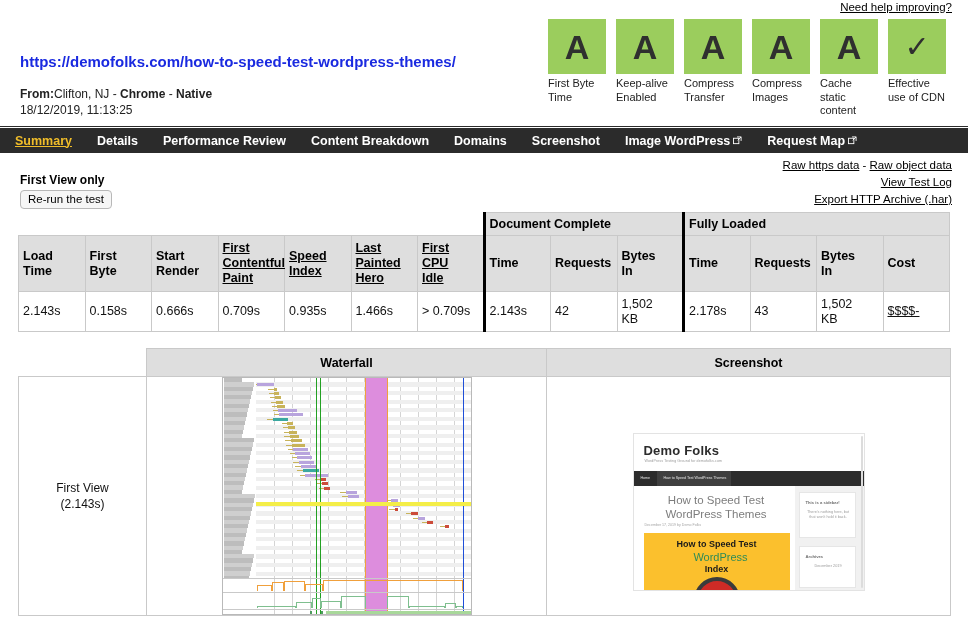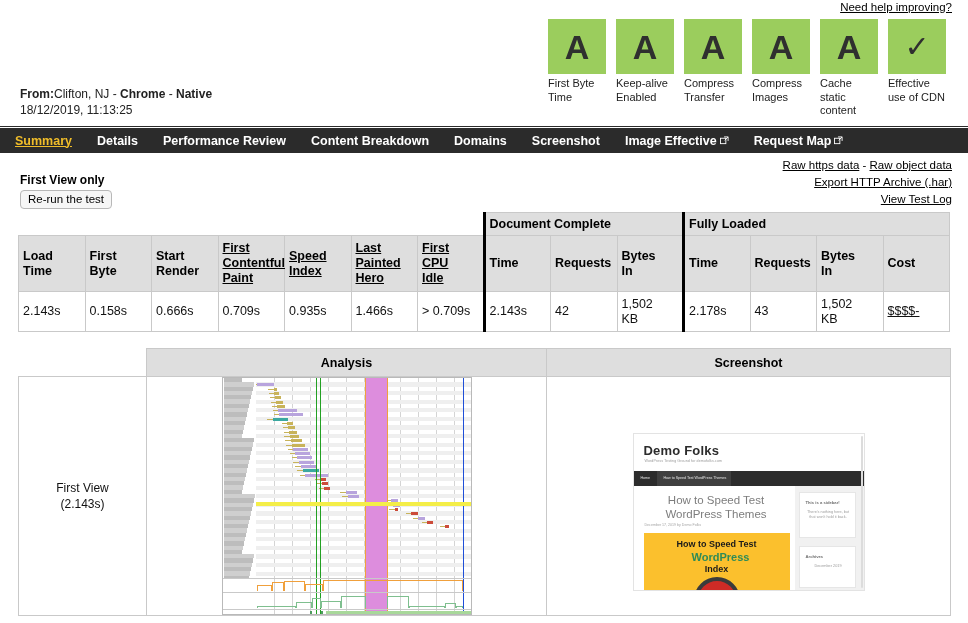--- a/index.html
+++ b/index.html
@@ -213,21 +213,21 @@
     font-size: 11.5px; color: #7d7d7d; line-height: 14px; font-weight: 400;
   }
   .ss-postmeta {
     position: absolute; left: 11px; top: 37px; font-size: 3.6px; color: #a5a5a5;
   }
   .ss-banner {
     position: absolute; left: 10px; top: 47px; width: 146px; height: 60px;
     background: #fbc02d; overflow: hidden;
   }
   .ss-b1 { position: absolute; left: 0; top: 6px; width: 146px; text-align: center; font-size: 9px; font-weight: 700; color: #1b1b1b; }
-  .ss-b2 { position: absolute; left: 0; top: 18px; width: 146px; text-align: center; font-size: 11px; font-weight: 700; color: #2e8b57; padding-left: 8px; }
+  .ss-b2 { position: absolute; left: 0; top: 18px; width: 146px; text-align: center; font-size: 11px; font-weight: 400; color: #2e8b57; padding-left: 8px; }
   .ss-b3 { position: absolute; left: 0; top: 31px; width: 146px; text-align: center; font-size: 9px; font-weight: 700; color: #1b1b1b; }
   .ss-circle {
     position: absolute; left: 50%; top: 44px; transform: translateX(-50%);
     width: 46px; height: 46px; border-radius: 50%;
     background: #cf2b26; border: 4px solid #3b3b3b;
   }
   .ss-side {
     position: absolute; right: 0; top: 52px; width: 69px; bottom: 0;
     background: #f1f1f1;
   }
@@ -241,20 +241,21 @@
   .ss-card-b { position: absolute; left: 6px; top: 17px; width: 45px; font-size: 3.8px; line-height: 5.4px; color: #9d9d9d; }
   .ss-scroll {
     position: absolute; right: 1px; top: 2px; width: 2px; height: 152px;
     background: #dcdcdc; border-radius: 1px;
   }
 </style>
 </head>
 <body>
 
 <div class="header">
+  <a class="url" href="#">https://demofolks.com/how-to-speed-test-wordpress-themes/</a>
 
   <div class="from-line">
     <b>From:</b><span>Clifton, NJ - </span><b>Chrome</b><span> - </span><b>Native</b>
   </div>
   <div class="date-line">18/12/2019, 11:13:25</div>
 
   <a class="help-link" href="#">Need help improving?</a>
 
   <div class="grades" id="grades-container">
       <div class="grade-col">
@@ -299,21 +300,21 @@
     <a class="nav-item" href="#">
       <span>Content Breakdown</span>
     </a>
     <a class="nav-item" href="#">
       <span>Domains</span>
     </a>
     <a class="nav-item" href="#">
       <span>Screenshot</span>
     </a>
     <a class="nav-item" href="#">
-      <span>Image Effective</span>
+      <span>Image WordPress</span>
       <span class="ext-icon">
         <svg viewBox="0 0 10 10" width="9" height="9">
           <rect x="0.5" y="2.5" width="6" height="6" fill="none" stroke="#fff" stroke-width="1"></rect>
           <path d="M4.5 1 L9 1 L9 5.5" fill="none" stroke="#fff" stroke-width="1"></path>
           <path d="M9 1 L5.2 4.8" stroke="#fff" stroke-width="1"></path>
         </svg>
       </span>
     </a>
     <a class="nav-item" href="#">
       <span>Request Map</span>
@@ -328,22 +329,22 @@
   </div>
 
 <div class="info">
   <div class="firstview">First View only</div>
   <button class="rerun-btn">Re-run the test</button>
 
   <div class="rawlinks">
     <div>
       <a href="#">Raw https data</a><span class="sep"> - </span><a href="#">Raw object data</a>
     </div>
+    <div><a href="#">View Test Log</a></div>
     <div><a href="#">Export HTTP Archive (.har)</a></div>
-    <div><a href="#">View Test Log</a></div>
   </div>
 </div>
 
 <div class="results-wrap">
   <table class="results">
     <thead>
       <tr id="group-row">
           <th colspan="7" class="grp-empty"></th>
           <th colspan="3" class="grp-head bleft bright">Document Complete</th>
           <th colspan="4" class="grp-head">Fully Loaded</th>
@@ -389,21 +390,21 @@
 <div class="wf-wrap">
   <table class="wf">
     <colgroup>
       <col style="width:128px">
         <col style="width:400px">
         <col style="width:404px">
     </colgroup>
     <thead>
       <tr>
         <th class="blank"></th>
-        <th class="wf-head">Analysis</th>
+        <th class="wf-head">Waterfall</th>
         <th class="wf-head">Screenshot</th>
       </tr>
     </thead>
     <tbody>
       <tr>
         <td class="viewlabel">
           <div>First View</div>
           <div>(2.143s)</div>
         </td>
 

